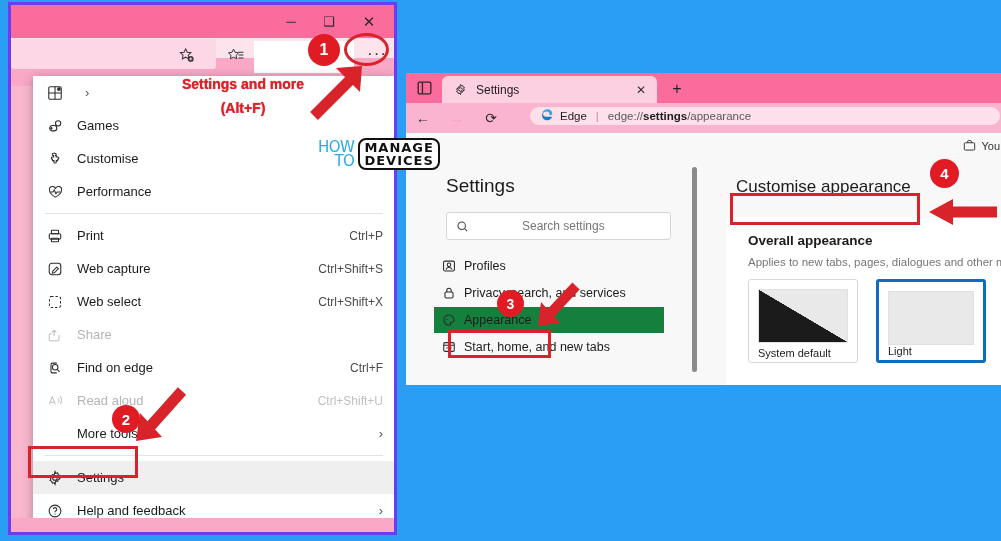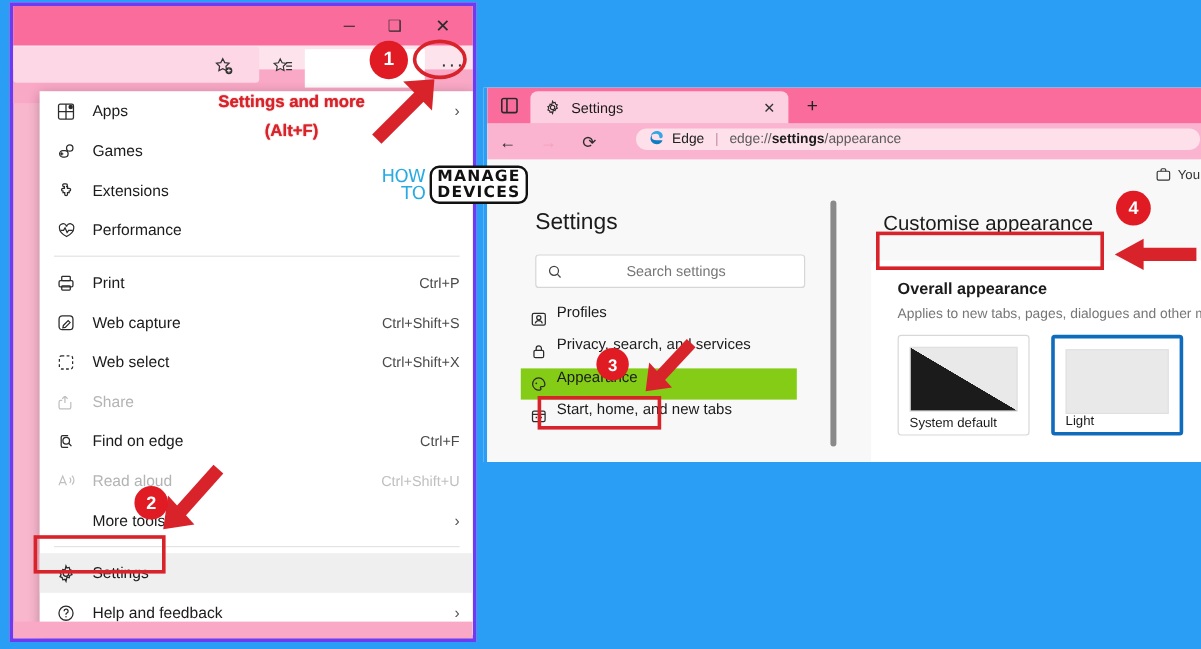--- a/index.html
+++ b/index.html
@@ -139,24 +139,24 @@
   #settings-panel { position: absolute; left: 0; top: 28px; width: 288px; bottom: 0; background: #f8f8f8; }
   #settings-title { position: absolute; left: 40px; top: 14px; font-size: 19px; color: #1b1b1b; }
   #search-settings {
     position: absolute; left: 40px; top: 51px; width: 225px; height: 28px;
     background: #fff; border: 1px solid #d6d6d6; border-radius: 3px;
     display: flex; align-items: center; padding: 0 9px; font-size: 12px; color: #767676; gap: 44px;
   }
   #search-settings .s-ico { margin-right: 9px; display:flex; color:#444; }
   .nav-item {
     position: absolute; left: 28px; width: 230px; height: 26px;
-    display: flex; font-size: 12.5px; color: #1b1b1b;
+    display: flex; align-items: center; font-size: 12.5px; color: #1b1b1b;
   }
   .nav-item .n-ico { width: 30px; display: flex; align-items: center; justify-content: center; color:#2b2b2b;}
-  .nav-item.active { background: #84cc16; }
+  .nav-item.active { background: #15803d; }
 
   #panel-scroll {
     position: absolute; left: 286px; top: 34px; width: 5px; height: 205px;
     background: #8a8a8a; border-radius: 3px;
   }
 
   #main-pane { position: absolute; left: 292px; top: 28px; right: 0; bottom: 0; background: #f8f8f8; overflow: hidden; }
   #customise-heading {
     position: absolute; left: 38px; top: 16px;
     font-size: 17px; color: #1b1b1b;
@@ -272,42 +272,41 @@
   <div id="edge-menu">
 
     <div class="menu-item">
       <span class="mi-icon">
         <svg width="16" height="16" viewBox="0 0 18 18" fill="none" stroke="#2b2b2b" stroke-width="1.2">
           <rect x="2" y="2" width="14" height="14" rx="1.5"></rect>
             <path d="M9 2v14M2 9h14"></path>
           <circle cx="13.4" cy="4.6" r="2.1" fill="#2b2b2b" stroke="none"></circle>
         </svg>
       </span>
-      <span class="mi-label">Apps</span>
       <span class="mi-chev">›</span>
     </div>
 
     <div class="menu-item">
       <span class="mi-icon">
         <svg width="16" height="16" viewBox="0 0 18 18" fill="none" stroke="#2b2b2b" stroke-width="1.2">
           <path d="M3 11.5a3 3 0 0 1 3-3h2a3 3 0 0 1 0 6H6a3 3 0 0 1-3-3z"></path>
           <circle cx="12.5" cy="6" r="3"></circle>
             <path d="M5 10v3M3.5 11.5h3"></path>
         </svg>
       </span>
       <span class="mi-label">Games</span>
     </div>
 
     <div class="menu-item">
       <span class="mi-icon">
         <svg width="16" height="16" viewBox="0 0 18 18" fill="none" stroke="#2b2b2b" stroke-width="1.2">
           <path d="M7 2.5h2a1.3 1.3 0 0 1 0 2.6h1.4v1.6H12A1.3 1.3 0 0 1 12 9.4v1.4h-1.6v1.5a1.3 1.3 0 0 1-2.6 0v-1.5H6.2V9.4A1.3 1.3 0 0 1 6.2 6.7h1.3V5.1A1.3 1.3 0 0 1 7 2.5z"></path>
         </svg>
       </span>
-      <span class="mi-label">Extensions</span>
+      <span class="mi-label">Customise</span>
     </div>
 
     <div class="menu-item">
       <span class="mi-icon">
         <svg width="17" height="16" viewBox="0 0 20 18" fill="none" stroke="#2b2b2b" stroke-width="1.2">
           <path d="M10 15S3 11 3 6.8A3.5 3.5 0 0 1 10 5.3a3.5 3.5 0 0 1 7 1.5C17 11 10 15 10 15z"></path>
           <path d="M4 9h3l1.5-2.5L10.5 11 12 9h4"></path>
         </svg>
       </span>
       <span class="mi-label">Performance</span>

